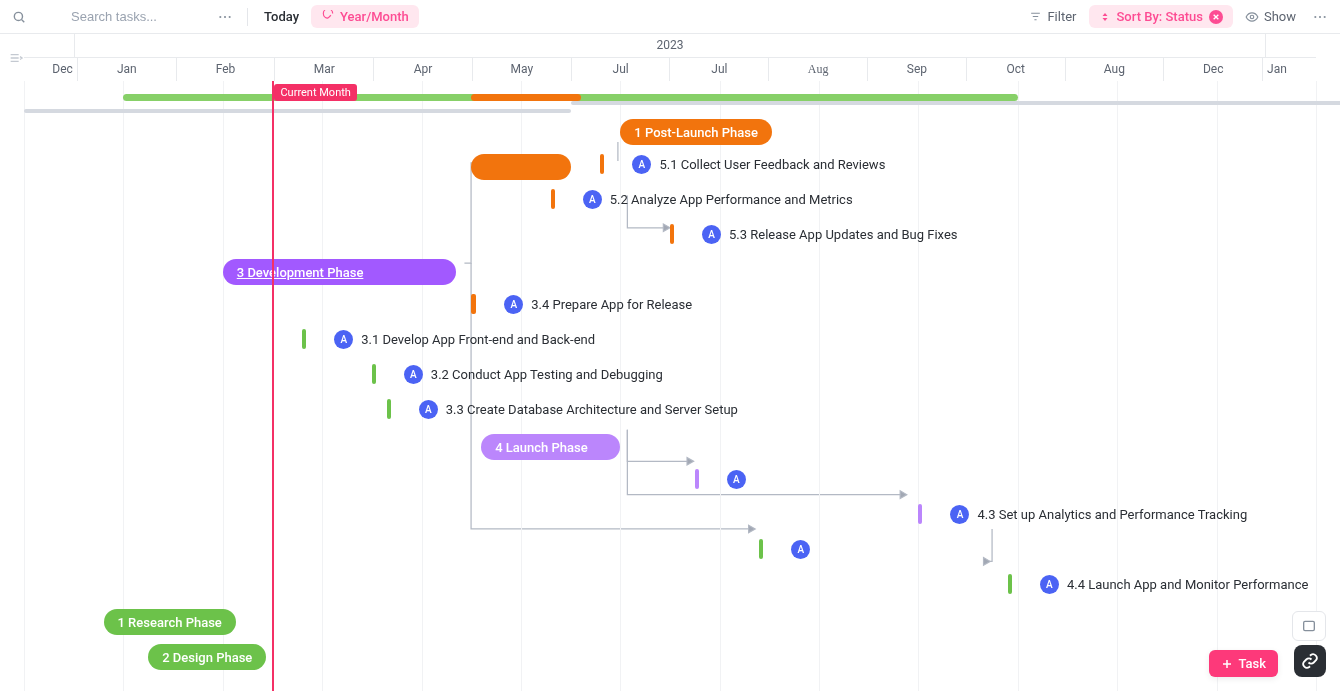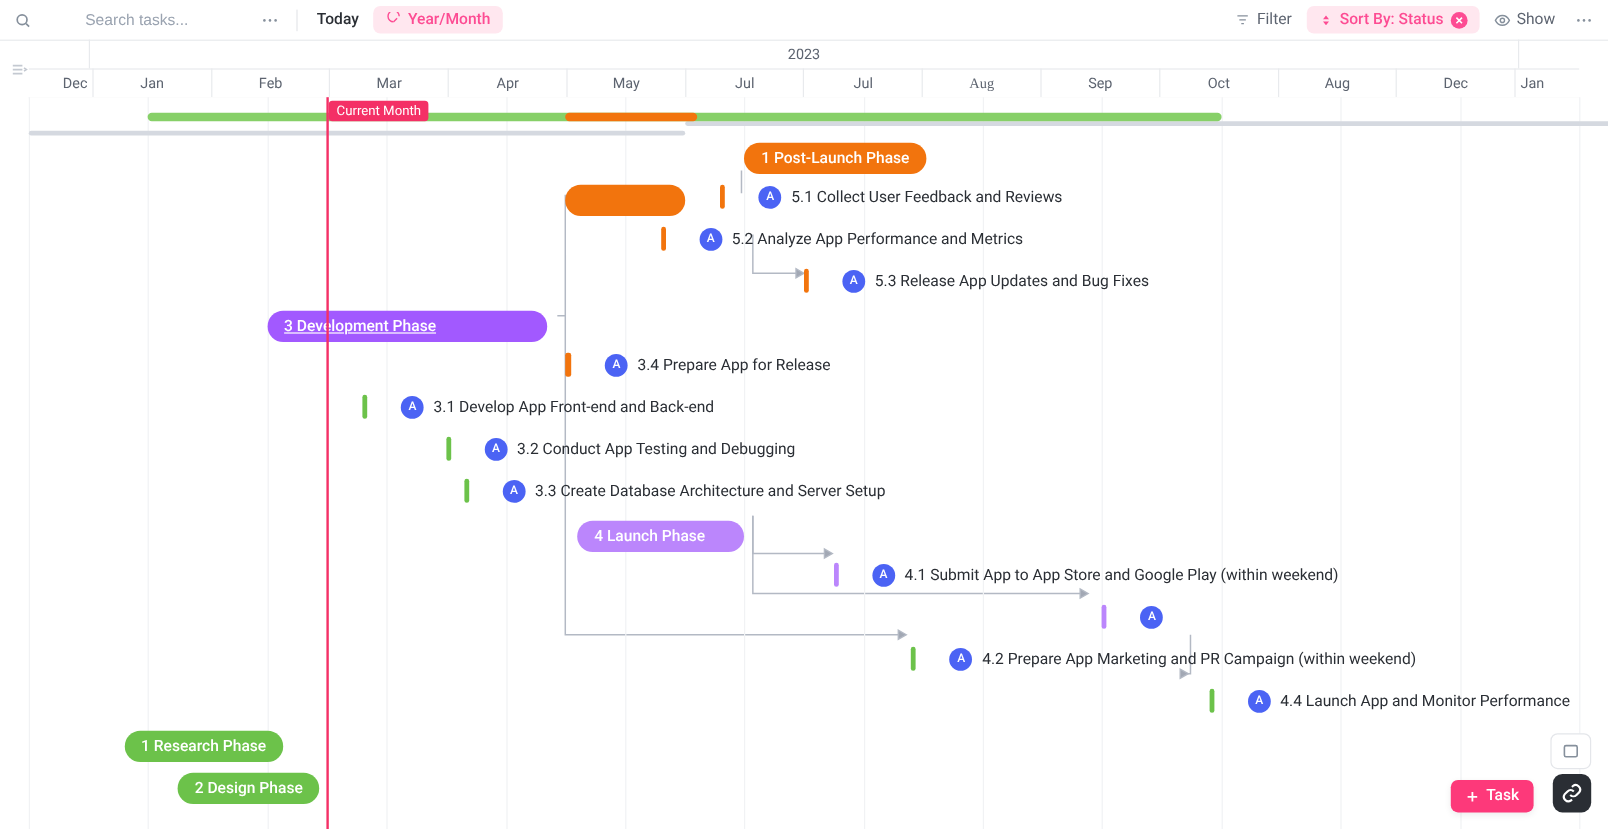--- a/index.html
+++ b/index.html
@@ -225,32 +225,31 @@
       <div class="task-row" style="left: 362.754px; top: 318px;">
         <div class="task-mark" style="background: rgb(108, 194, 74);"></div>
         <div style="width: 12px;"></div>
         <div class="avatar">A</div>
         <div class="task-label">3.3 Create Database Architecture and Server Setup</div>
       </div>
       <div class="task-row" style="left: 670.846px; top: 388px;">
         <div class="task-mark" style="background: rgb(187, 134, 252);"></div>
         <div style="width: 12px;"></div>
         <div class="avatar">A</div>
-        <div class="task-label">4.1 Submit App to App Store and Google Play (within weekend)</div>
       </div>
       <div class="task-row" style="left: 894.462px; top: 423px;">
         <div class="task-mark" style="background: rgb(187, 134, 252);"></div>
         <div style="width: 12px;"></div>
         <div class="avatar">A</div>
+        <div class="task-label">4.3 Set up Analytics and Performance Tracking</div>
       </div>
       <div class="task-row" style="left: 735.446px; top: 458px;">
         <div class="task-mark" style="background: rgb(108, 194, 74);"></div>
         <div style="width: 12px;"></div>
         <div class="avatar">A</div>
-        <div class="task-label">4.2 Prepare App Marketing and PR Campaign (within weekend)</div>
       </div>
       <div class="task-row" style="left: 983.908px; top: 493px;">
         <div class="task-mark" style="background: rgb(108, 194, 74);"></div>
         <div style="width: 12px;"></div>
         <div class="avatar">A</div>
         <div class="task-label">4.4 Launch App and Monitor Performance</div>
       </div>
     </div>
 </div>
 

